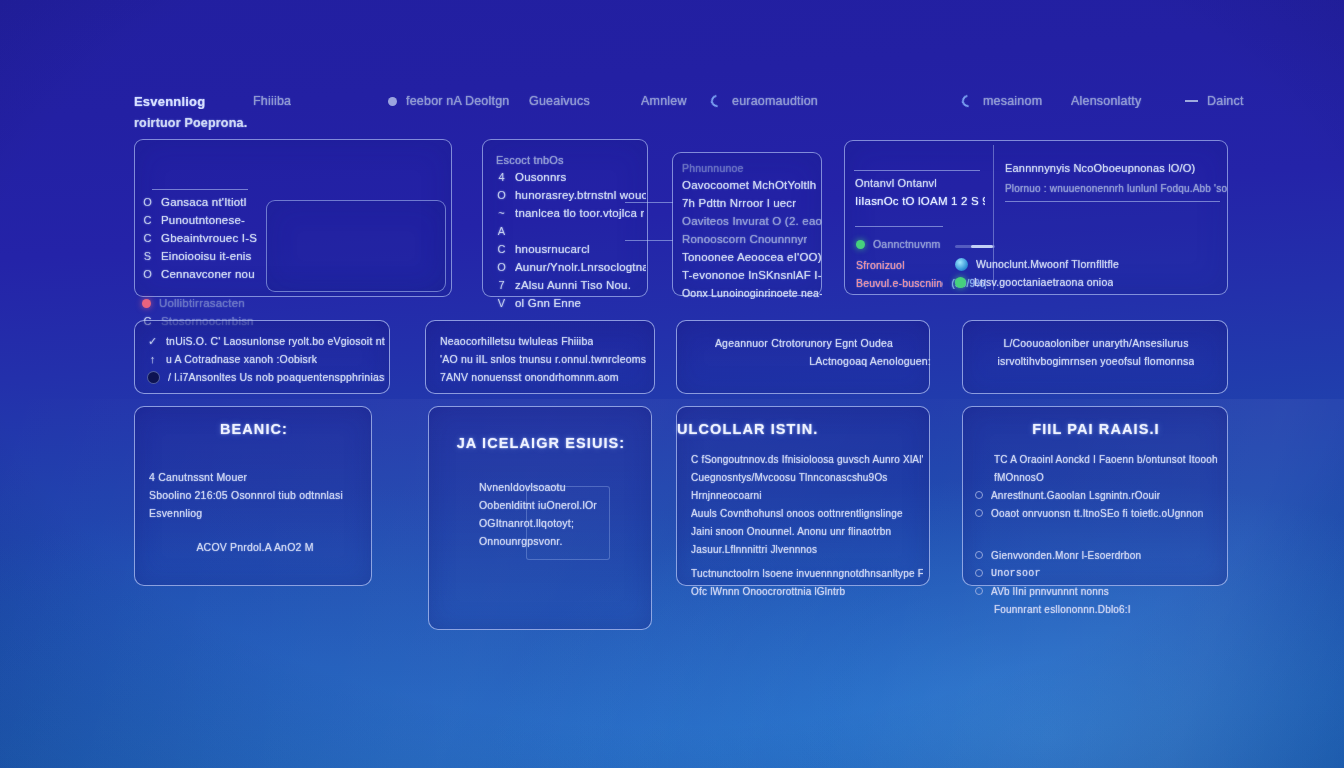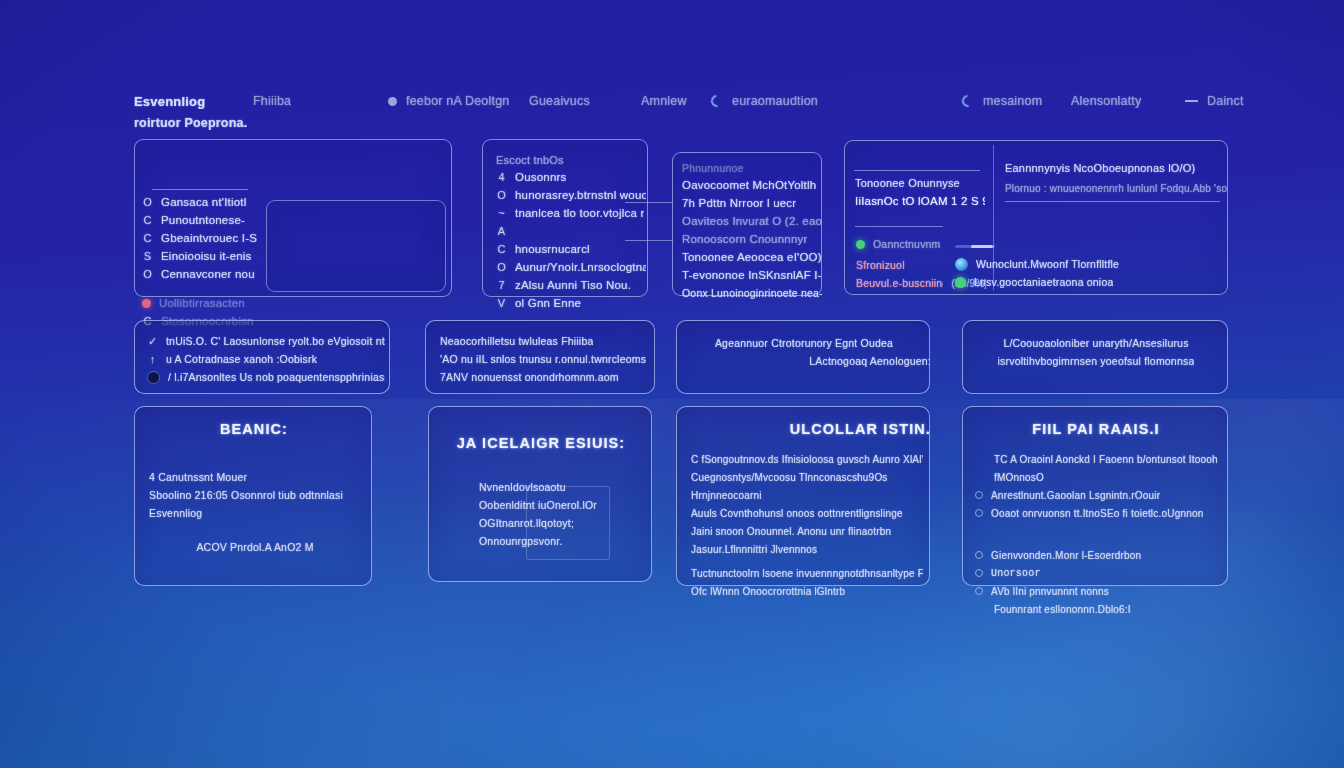--- a/index.html
+++ b/index.html
@@ -350,21 +350,21 @@
   </div>
 
   <div class="panel ghost" style="left:844px; top:140px; width:384px; height:155px;"></div>
 
   <div class="hr" style="left:993px; top:145px; width:1px; height:145px; background:rgba(185,202,246,0.42);"></div>
 
   <div class="hr" style="left:854px; top:170px; width:126px;"></div>
 
   <div style="position:absolute; left:855px; top:175px; width:130px;">
     <div class="row">
-      <span class="t" style="font-size:11px;">Tonoonee Onunnyse</span>
+      <span class="t" style="font-size:11px;">Ontanvl Ontanvl</span>
     </div>
     <div class="row">
       <span class="t" style="font-size:11.5px;color:#e2e9ff;">IiIasnOc tO lOAM 1  2 S 9B9O8</span>
     </div>
   </div>
 
   <div class="hr" style="left:855px; top:226px; width:88px;"></div>
 
   <div style="position:absolute; left:856px; top:236px; width:140px;">
     <div class="row">
@@ -473,21 +473,21 @@
       <div class="row">
           <span class="t" style="font-size:10.5px;">Esvennliog</span>
         </div>
       <div class="row" style="height:14px;"></div>
       <div class="row" style="justify-content:center;">
         <span class="t" style="font-size:10.5px;">ACOV Pnrdol.A AnO2 M</span>
       </div>
     </div>
   </div>
 
-  <div class="card" style="left:428px; top:406px; width:224px; height:176px;">
+  <div class="card" style="left:428px; top:406px; width:224px; height:224px;">
     <div class="card-title" style="left:0; top:28px; width:224px; text-align:center;">
       <span class="t head" style="display:inline;font-size:14.5px;">JA ICELAIGR ESIUIS:</span>
     </div>
     <div class="inner-box" style="left:97px; top:79px; width:84px; height:74px;"></div>
     <div class="card-body" style="left:50px; top:72px; width:168px;">
       <div class="row">
           <span class="t" style="font-size:10.5px;text-align:center;">Nvnenldovlsoaotu</span>
         </div>
       <div class="row">
           <span class="t" style="font-size:10.5px;">Oobenlditnt iuOnerol.lOr</span>
@@ -495,21 +495,21 @@
       <div class="row">
           <span class="t" style="font-size:10.5px;">OGItnanrot.llqotoyt;</span>
         </div>
       <div class="row">
           <span class="t" style="font-size:10.5px;">Onnounrgpsvonr.</span>
         </div>
     </div>
   </div>
 
   <div class="card" style="left:676px; top:406px; width:254px; height:180px;">
-    <div class="card-title" style="left:0; top:14px; width:254px; text-align:right;">
+    <div class="card-title" style="left:0; top:14px; width:254px; text-align:left;">
       <span class="t head" style="display:inline;font-size:14.5px;">ULCOLLAR ISTIN.</span>
     </div>
     <div class="card-body" style="left:14px; top:44px; width:232px;">
       <div class="row">
           <span class="t" style="font-size:10px;">C fSongoutnnov.ds Ifnisioloosa guvsch Aunro XlAl' cCrinnnuliuE</span>
         </div>
       <div class="row">
           <span class="t" style="font-size:10px;">Cuegnosntys/Mvcoosu  Tlnnconascshu9Os</span>
         </div>
       <div class="row">

